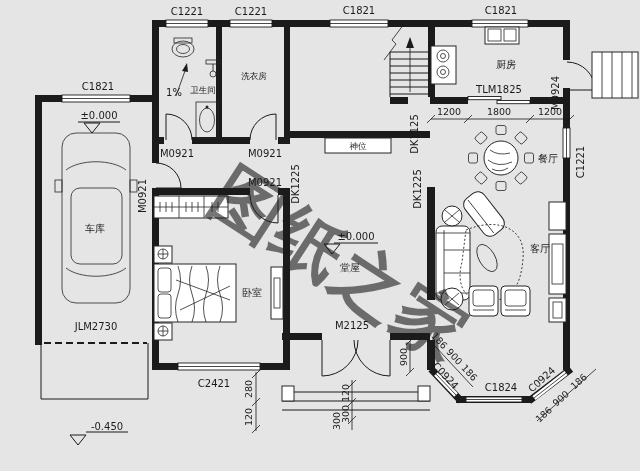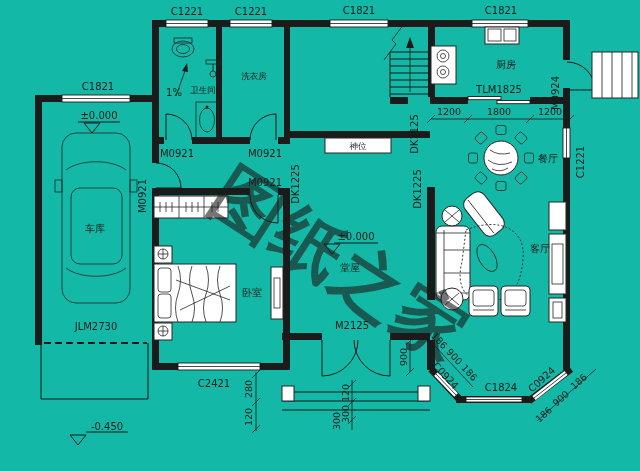--- a/index.html
+++ b/index.html
@@ -1,16 +1,16 @@
 <!DOCTYPE html>
 <html><head>
 <meta charset="utf-8">
 <style>
   html,body{margin:0;padding:0;background:#ffffff;}
-  .sheet{position:relative;width:640px;height:471px;background:#14b8a6;overflow:hidden;}
+  .sheet{position:relative;width:640px;height:471px;background:#e5e5e5;overflow:hidden;}
   svg{position:absolute;left:0;top:0;}
   svg text{font-family:"DejaVu Sans",sans-serif;fill:#1b1b1b;font-size:10px;}
   svg text.sm{font-size:8.5px;}
   svg text.dim{font-size:9.5px;}
   svg text.wm{font-weight:bold;letter-spacing:2px;font-size:70px;opacity:.6;}
   .ln{stroke:#1b1b1b;stroke-width:1;fill:none;}
   .thin{stroke:#1b1b1b;stroke-width:.8;fill:none;}
   .wall{fill:#1b1b1b;}
   .win{fill:#ffffff;stroke:#1b1b1b;stroke-width:.9;}
   .furn{stroke:#262626;stroke-width:1;fill:#ffffff;}

